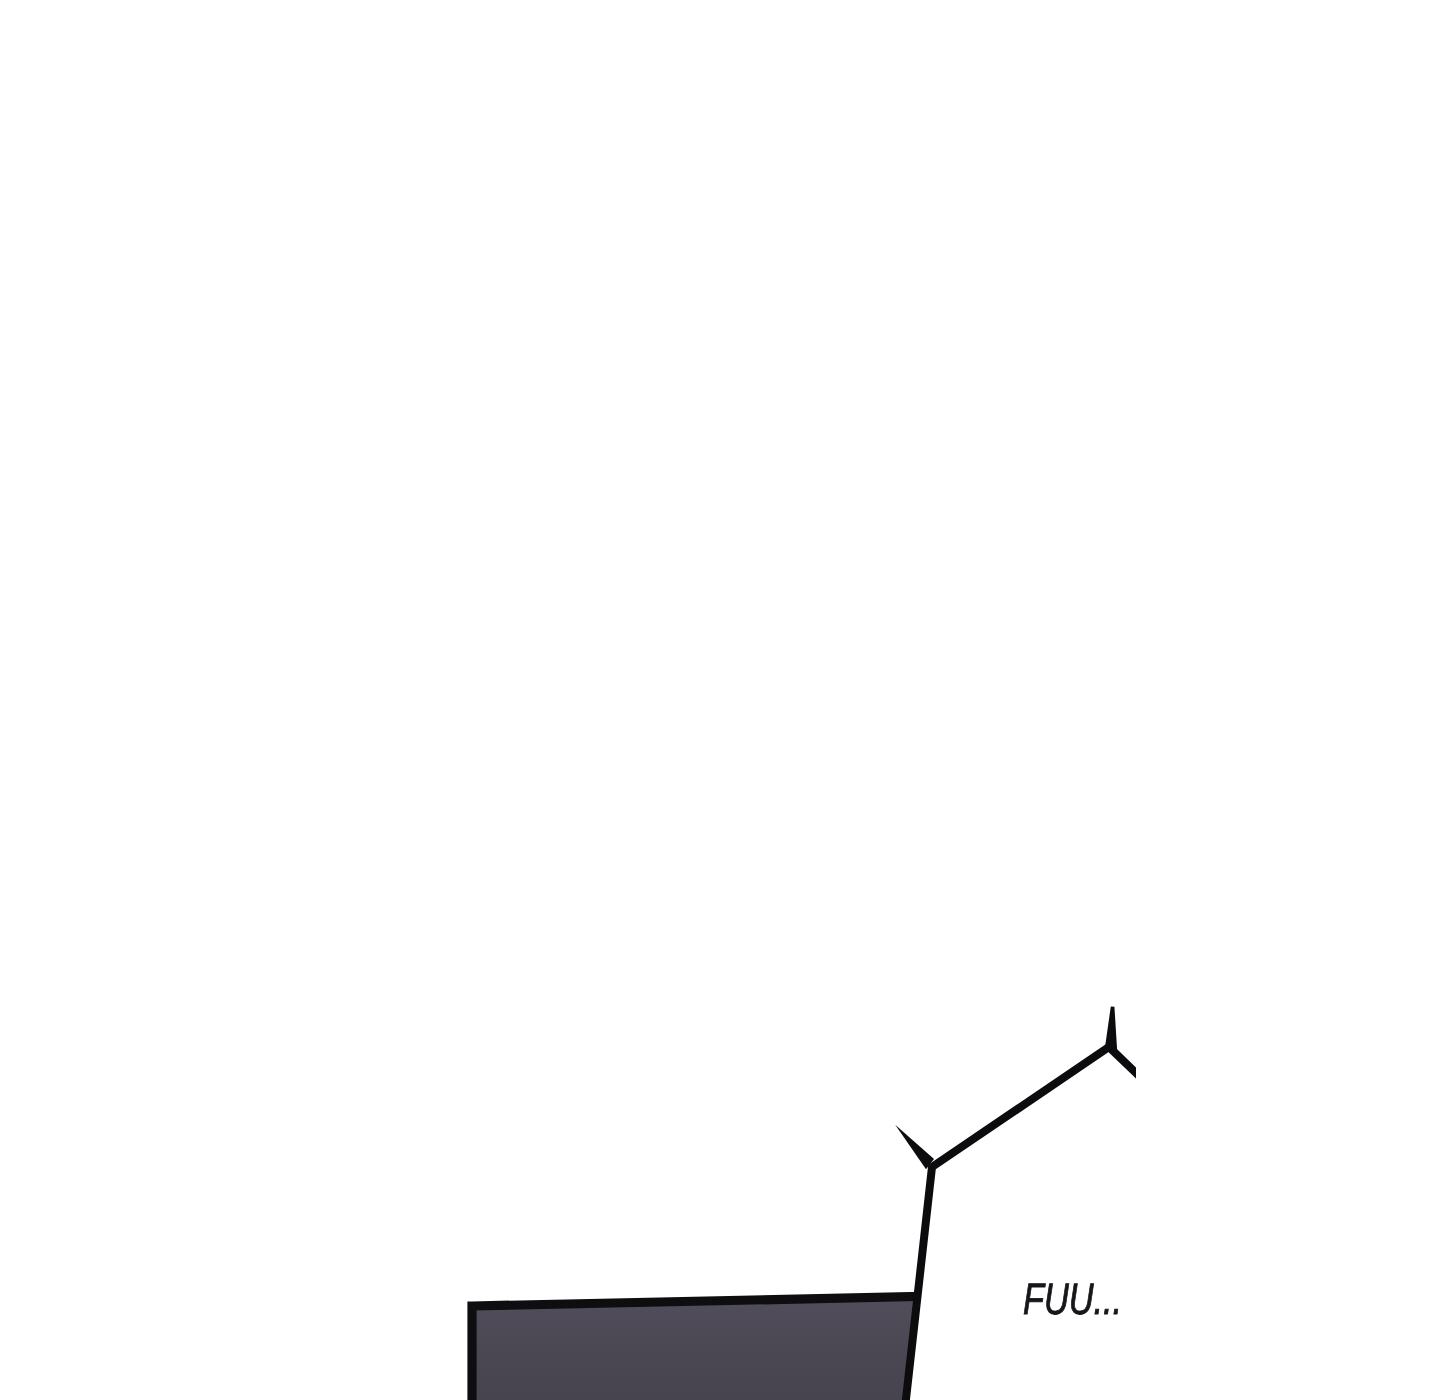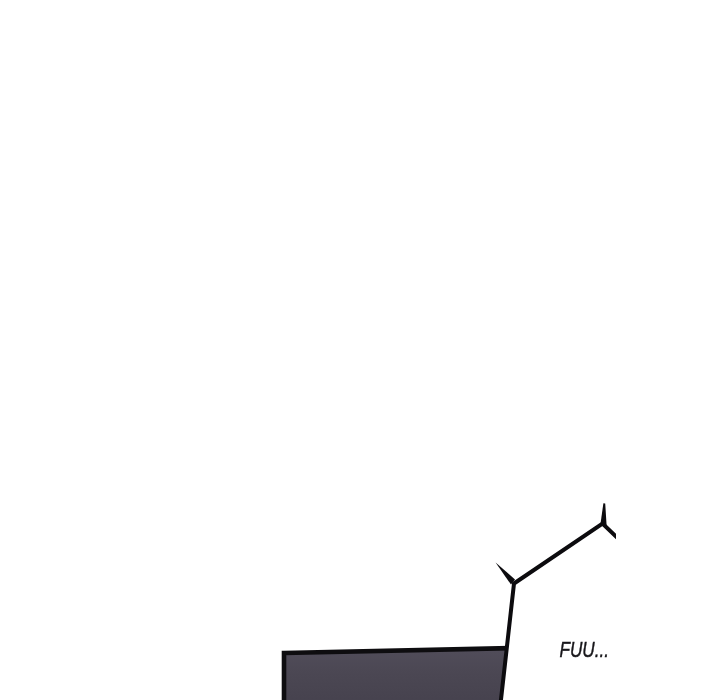--- a/index.html
+++ b/index.html
@@ -1,16 +1,16 @@
 <!DOCTYPE html>
 <html><head>
 <meta charset="utf-8">
 <style>
   html,body{margin:0;padding:0;background:#ffffff;}
-  .page{position:relative;width:568px;height:700px;overflow:hidden;background:#ffffff;margin-left:48px;}
+  .page{position:relative;width:568px;height:700px;overflow:hidden;background:#ffffff;}
   svg{display:block;}
 </style>
 </head>
 <body>
 
 <div class="page">
 <svg width="720" height="700" viewBox="0 0 720 700" xmlns="http://www.w3.org/2000/svg">
 
   <rect x="0" y="0" width="720" height="700" fill="#ffffff"></rect>
 

